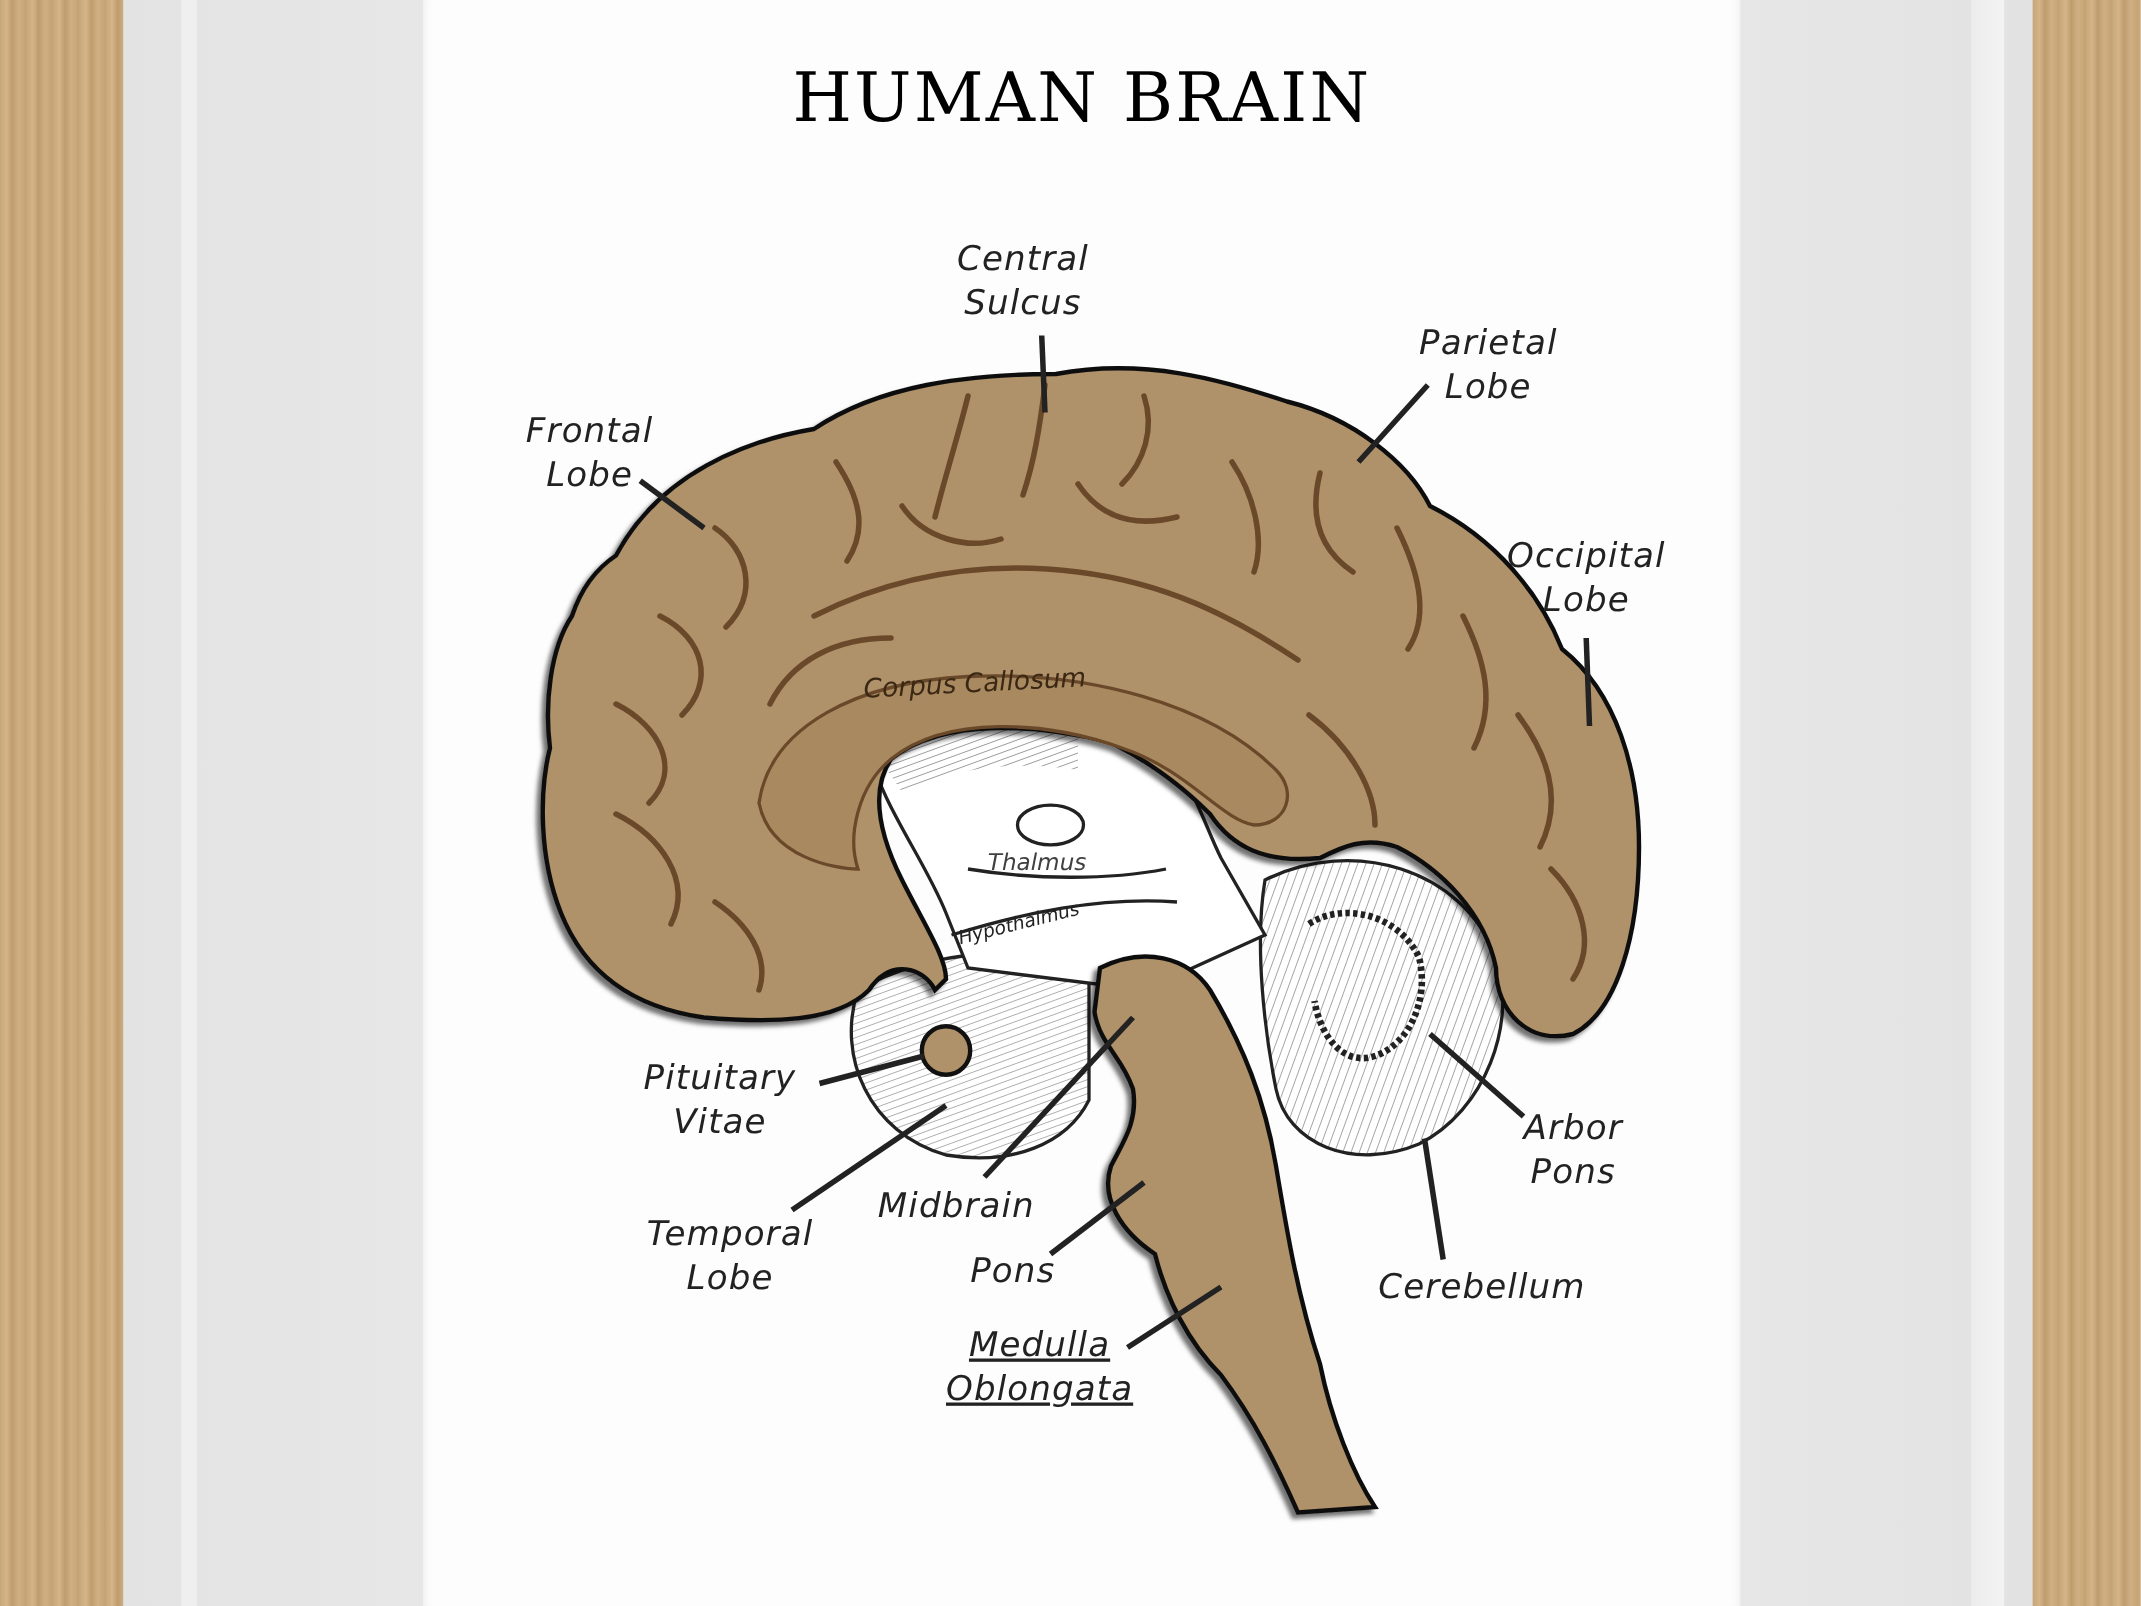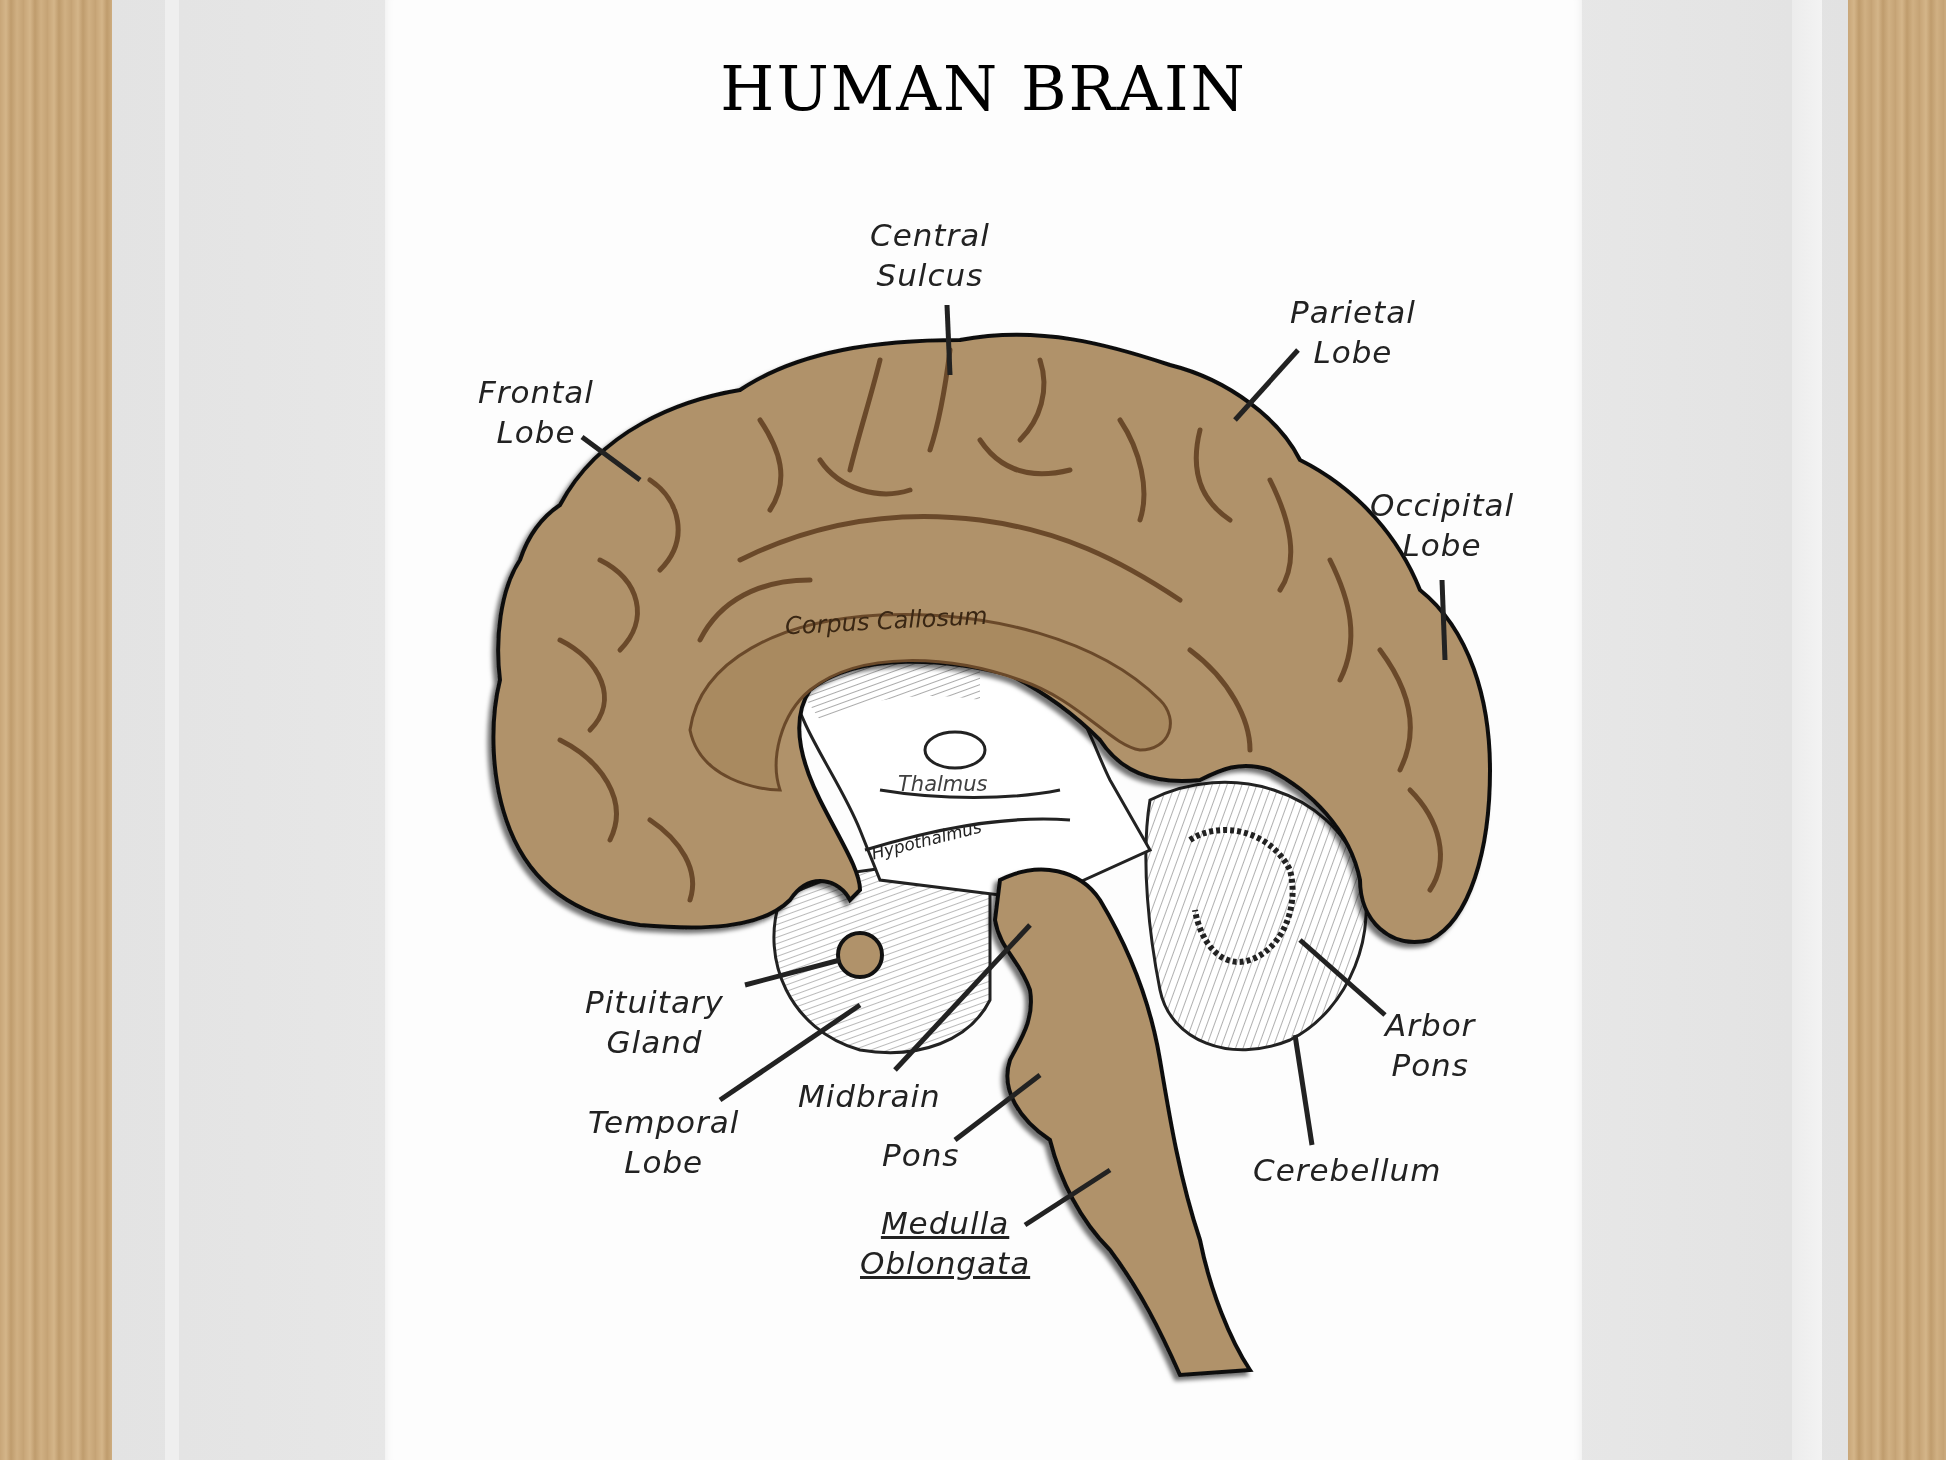--- a/index.html
+++ b/index.html
@@ -127,23 +127,23 @@
   <span>Frontal</span>
   <span>Lobe</span>
 </div>
 <div class="label" style="left:1370px; top:485px;">
   <span>Occipital</span>
   <span>Lobe</span>
 </div>
 <div class="inner-label" style="left:785px; top:607px; font-size:24px; transform:rotate(-3deg);">Corpus Callosum</div>
 <div class="inner-label" style="left:898px; top:772px; font-size:21px; color:#404040;">Thalmus</div>
 <div class="inner-label" style="left:870px; top:830px; font-size:17px; color:#222; transform:rotate(-14deg);">Hypothalmus</div>
-<div class="label" style="left:585px; top:960px;margin-top:22px;">
+<div class="label" style="left:585px; top:960px;">
   <span>Pituitary</span>
-  <span>Gland</span>
+  <span>Vitae</span>
 </div>
 <div class="label" style="left:588px; top:1102px;">
   <span>Temporal</span>
   <span>Lobe</span>
 </div>
 <div class="label" style="left:798px; top:1076px;">Midbrain</div>
 <div class="label" style="left:882px; top:1135px;font-style:italic;">Pons</div>
 <div class="label" style="left:860px; top:1203px;text-decoration:underline;">
   <span>Medulla</span>
   <span>Oblongata</span>

